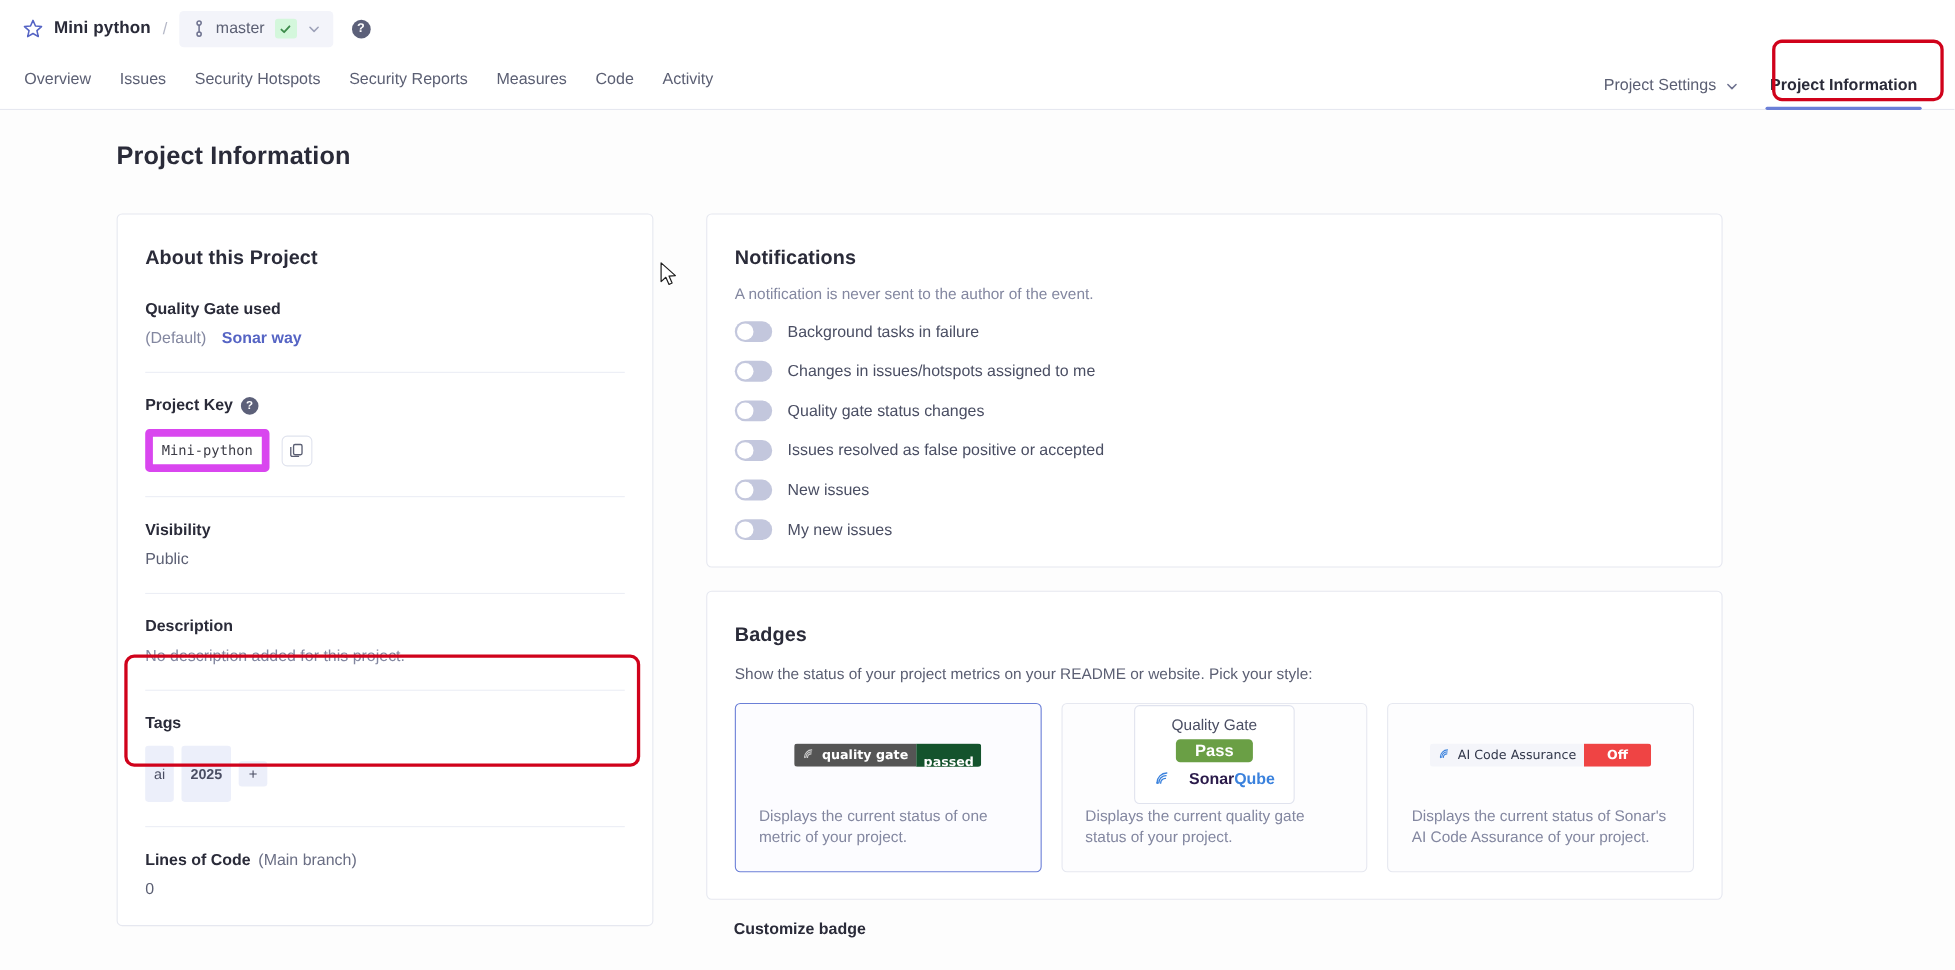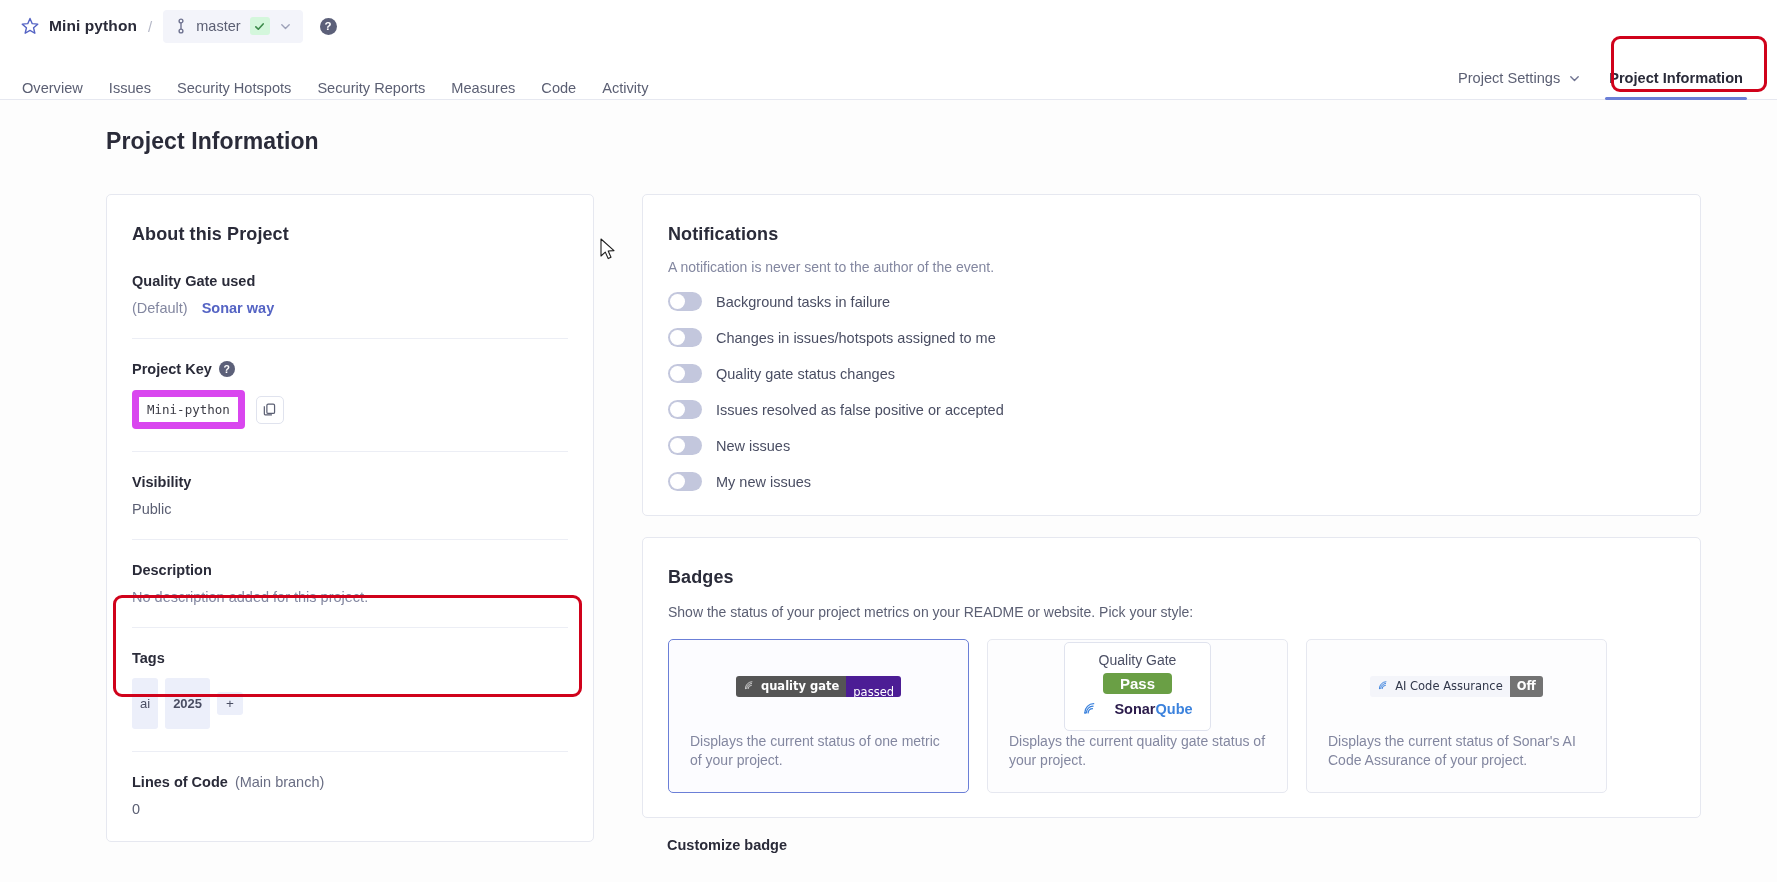--- a/index.html
+++ b/index.html
@@ -67,21 +67,21 @@
     align-items: flex-end;
     justify-content: space-between;
     height: 48px;
     padding: 0 20px 0 20px;
     position: relative;
   }
   .nav-left { display: flex; align-items: flex-end; gap: 0; height: 100%; }
   .nav-item {
     font-size: 14.6px;
     color: #5b5f73;
-    padding: 0 13px 4px 13px;
+    padding: 0 13px 20px 13px;
     white-space: nowrap;
     cursor: pointer;
   }
   .nav-item:first-child { padding-left: 0; margin-left: 2px; }
   .nav-right { display: flex; align-items: flex-end; height: 100%; gap: 0; position: relative; }
   .nav-settings {
     display: flex; align-items: center; gap: 8px;
     font-size: 14.6px;
     color: #5b5f73;
     padding: 0 14px 14px 14px;
@@ -134,21 +134,21 @@
     gap: 48px;
     margin: 39px 0 0 106px;
   }
 
   .card {
     background: #fff;
     border: 1px solid #e6e8f0;
     border-radius: 5px;
   }
   .card-left { width: 488px; padding: 29px 25px 24px 25px; position: relative; }
-  .card-right { width: 1059px; }
+  .card-right { width: 924px; }
 
   .card-h {
     font-size: 18px;
     font-weight: bold;
     color: #2a2b39;
     letter-spacing: 0.1px;
   }
 
   .section { padding: 0; }
   .sec-label {
@@ -276,38 +276,38 @@
     height: 21px;
   }
   .shield-l {
     background: #555;
     color: #fff;
     display: flex; align-items: center; gap: 5px;
     padding: 0 7px;
     font-weight: bold;
   }
   .shield-r {
-    background: #4c1d95;
+    background: #14532d;
     color: #fff;
     display: flex; align-items: center;
     padding: 16px 7px;
-    font-weight: normal;
+    font-weight: bold;
   }
   .shield-ai-l {
     background: #f4f5fa;
     color: #31374a;
     display: flex; align-items: center; gap: 5px;
     padding: 0 7px;
     font-weight: normal;
   }
   .shield-ai-r {
-    background: #737373;
+    background: #ef4444;
     color: #fff;
     display: flex; align-items: center;
-    padding: 0 7px;
+    padding: 0 21px;
     font-weight: bold;
   }
 
   .sq-card {
     background: #fff;
     border: 1px solid #e0e3ee;
     border-radius: 5px;
     padding: 9px 17px 10px 17px;
     display: flex;
     flex-direction: column;

